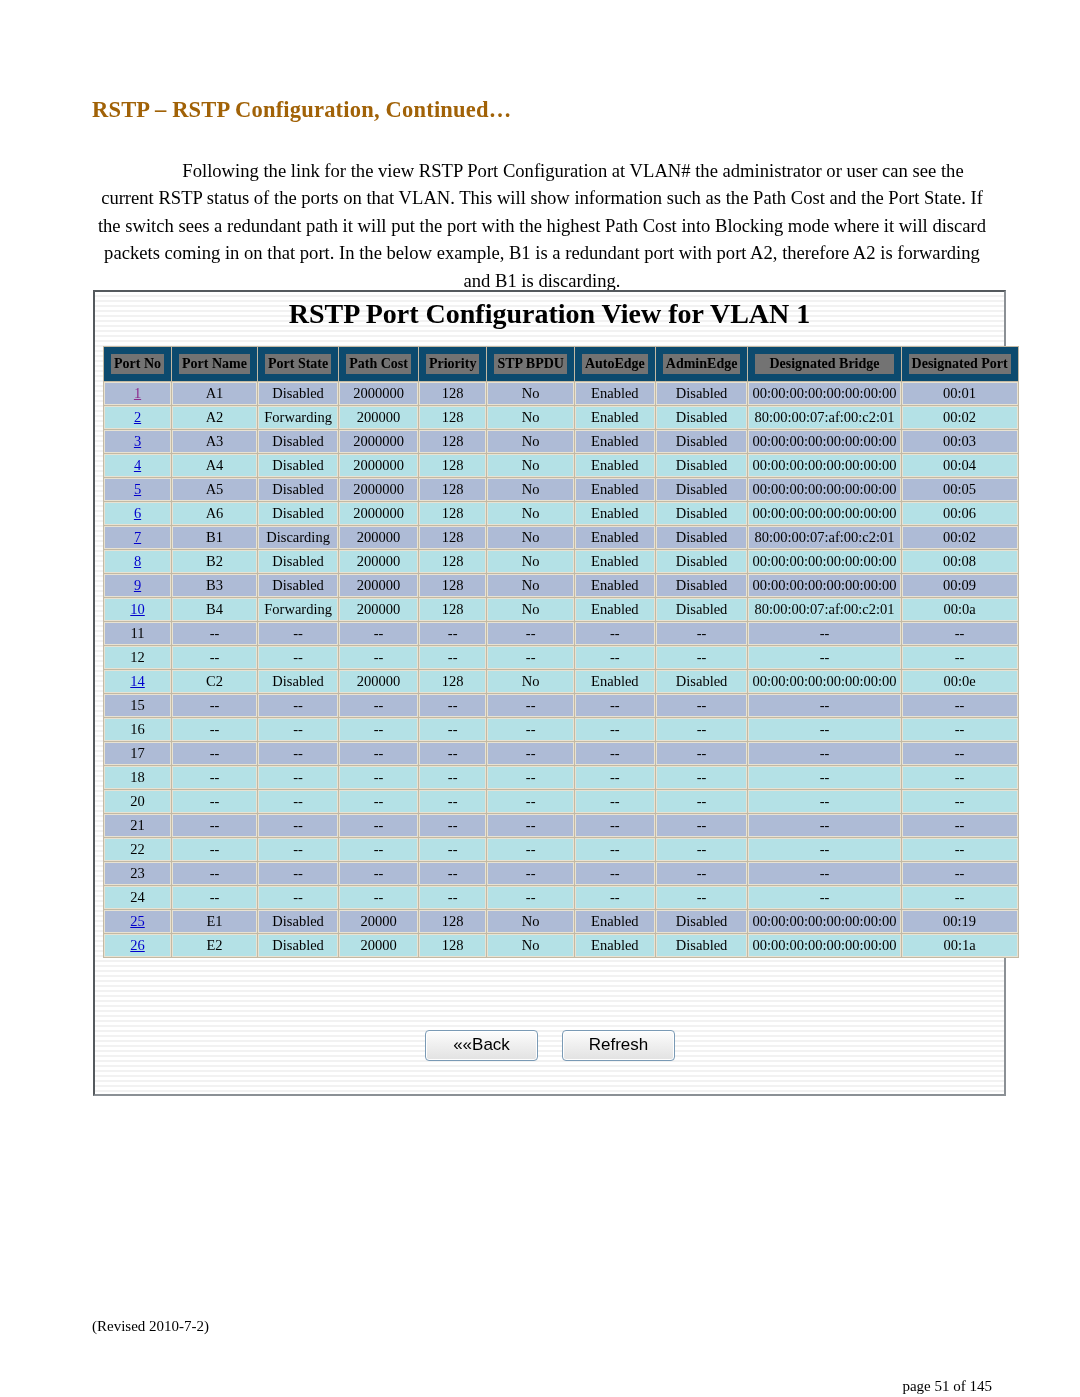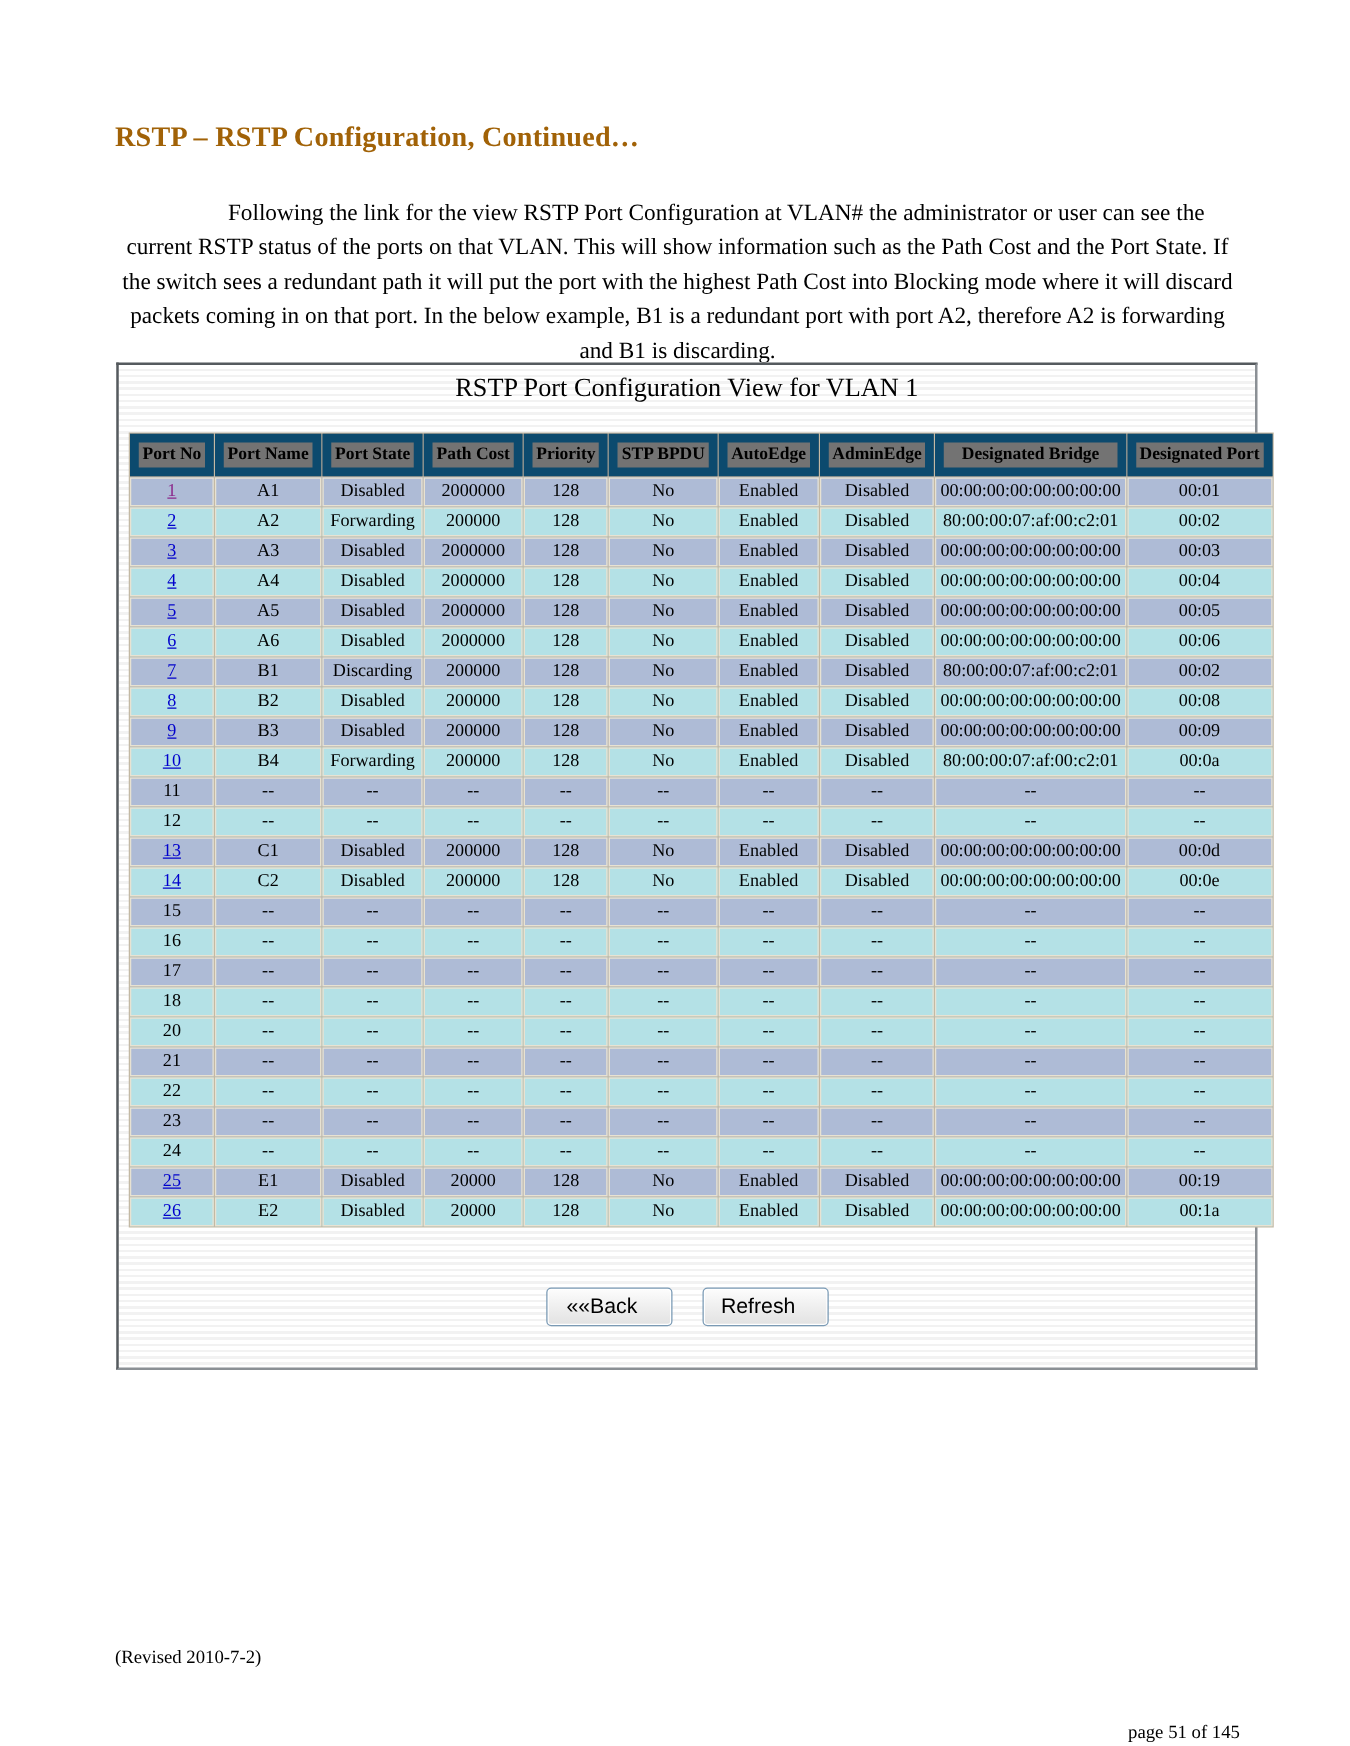--- a/index.html
+++ b/index.html
@@ -67,22 +67,22 @@
       #f2f2f2 5px
     );
   }
 
   .shot-title {
     position: absolute;
     left: 0;
     top: 6px;
     width: 100%;
     text-align: center;
-    font-size: 21px;
-    font-weight: normal;
+    font-size: 28px;
+    font-weight: bold;
     color: #000;
     font-family: "Liberation Serif", "DejaVu Serif", serif;
   }
 
   
   .rstp-table {
     position: absolute;
     left: 8px;
     top: 54px;
     width: 895px;
@@ -140,21 +140,21 @@
     position: absolute;
     left: 0;
     top: 738px;
     width: 100%;
     text-align: center;
   }
   .win-button {
     display: inline-block;
     min-width: 86px;
     margin: 0 10px;
-    padding: 4px 12px 5px 1px;
+    padding: 4px 12px 5px 13px;
     font-family: "Liberation Sans", "DejaVu Sans", sans-serif;
     font-size: 17px;
     color: #000;
     background: linear-gradient(to bottom, #fdfdfd 0%, #f0f0f0 45%, #e2e2e2 100%);
     border: 1px solid #7a9ab5;
     border-radius: 4px;
     box-shadow: 0 0 0 1px #ffffff inset;
     cursor: pointer;
     text-align: center;
   }
@@ -353,32 +353,20 @@
             <td>--</td>
             <td>--</td>
             <td>--</td>
             <td>--</td>
             <td>--</td>
             <td>--</td>
             <td>--</td>
             <td>--</td>
             <td>--</td>
           </tr>
-          <tr class="row-odd">
-            <td><span class="cell-link">13</span></td>
-            <td>C1</td>
-            <td>Disabled</td>
-            <td>200000</td>
-            <td>128</td>
-            <td>No</td>
-            <td>Enabled</td>
-            <td>Disabled</td>
-            <td>00:00:00:00:00:00:00:00</td>
-            <td>00:0d</td>
-          </tr>
           <tr class="row-even">
             <td><span class="cell-link">14</span></td>
             <td>C2</td>
             <td>Disabled</td>
             <td>200000</td>
             <td>128</td>
             <td>No</td>
             <td>Enabled</td>
             <td>Disabled</td>
             <td>00:00:00:00:00:00:00:00</td>

